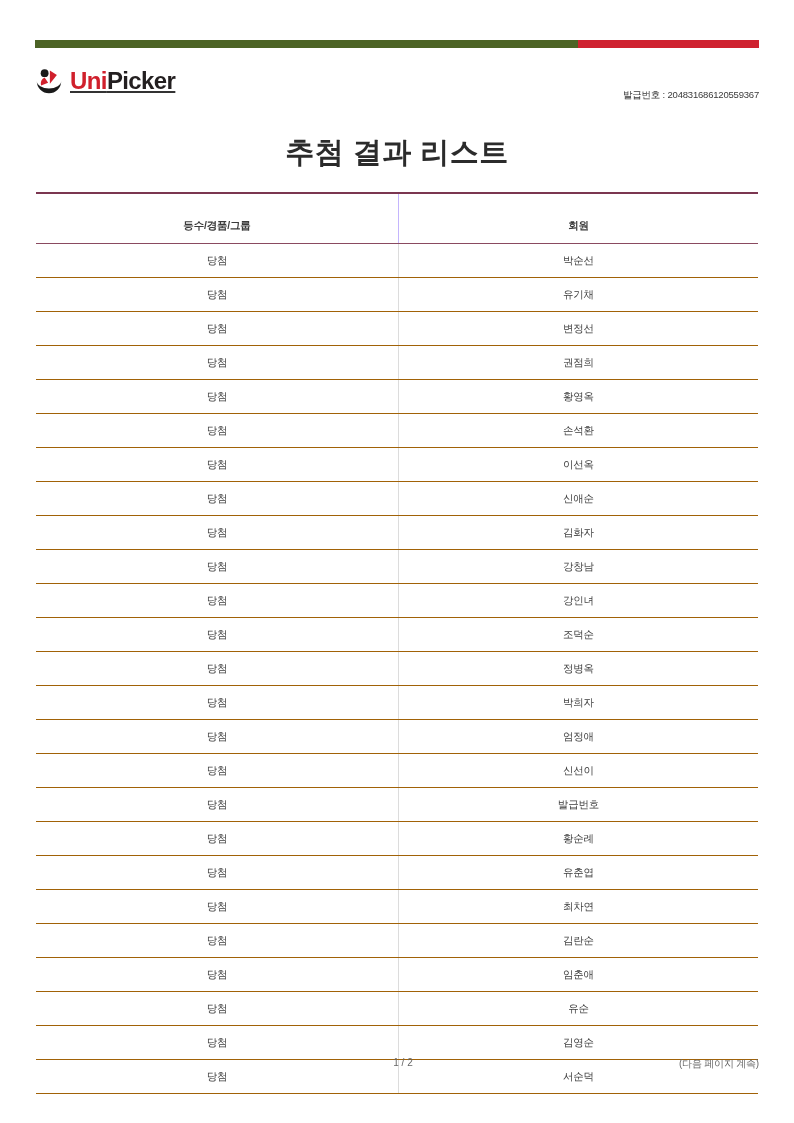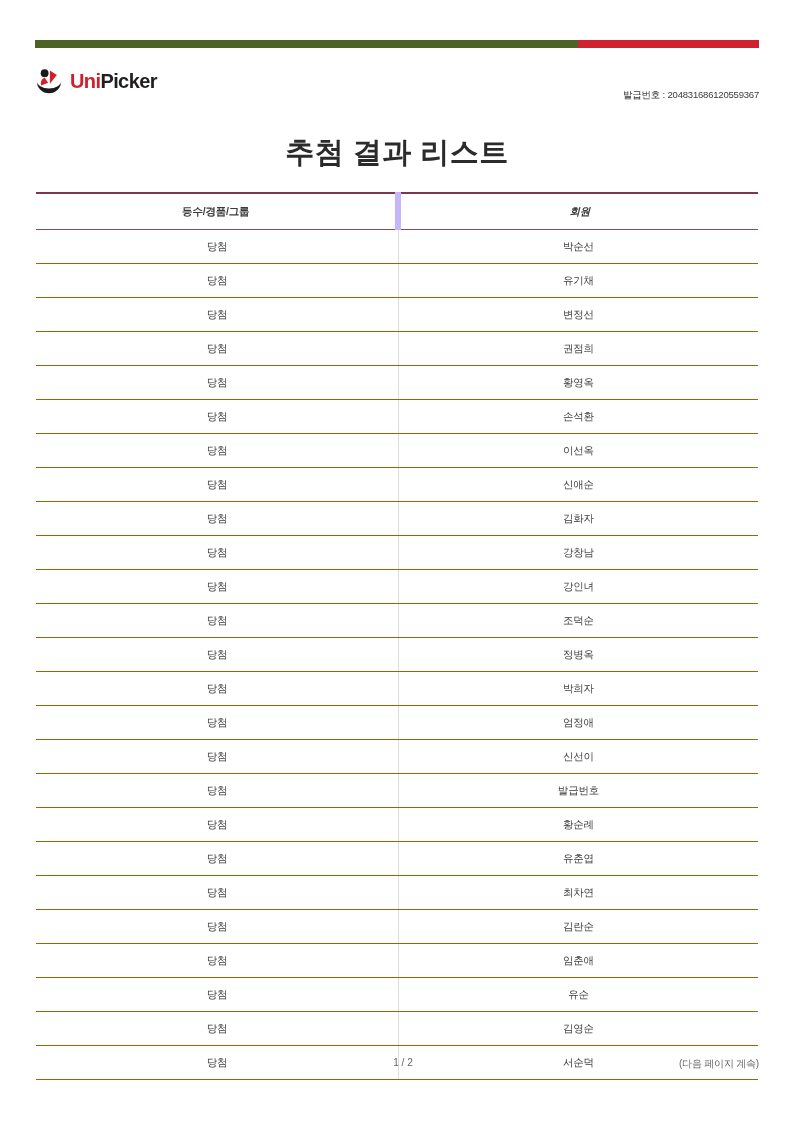--- a/index.html
+++ b/index.html
@@ -62,25 +62,26 @@
     align-items: center;
     gap: 7px;
   }
   .brand-mark {
     width: 28px;
     height: 28px;
     flex: 0 0 28px;
     position: relative;
   }
   .brand-text {
-    font-size: 20px;
+    font-size: 24px;
     font-weight: bold;
     letter-spacing: -0.6px;
     line-height: 1;
     white-space: nowrap;
+    text-decoration: underline;
   }
   .brand-text .uni { color: #d0202c; }
   .brand-text .picker { color: #231f20; }
 
   .issue-no {
     font-size: 9.5px;
     color: #3a3a3a;
     letter-spacing: -0.2px;
     white-space: nowrap;
     margin-top: 28px;
@@ -109,28 +110,27 @@
     table-layout: fixed;
   }
   .result-table col.c-rank { width: 50.2%; }
   .result-table col.c-member { width: 49.8%; }
 
   .result-table thead th {
     font-size: 10.5px;
     font-weight: bold;
     color: #3b3b3b;
     text-align: center;
-    padding: 11px 4px 10px;
+    padding: 25px 4px 10px;
     border-top: 2px solid #7b3650;
     border-bottom: 1.6px solid #8a4a60;
     letter-spacing: -0.2px;
   }
   .result-table thead th.col-divider {
-    border-left: 6px solid #c4b5fd;
-    font-style: italic;
+    border-left: 1px solid #c4b5fd;
   }
 
   .result-table tbody td {
     font-size: 10.5px;
     color: #3d3d3d;
     text-align: center;
     padding: 10px 4px 9px;
     border-bottom: 1px solid #a16207;
     letter-spacing: -0.2px;
     height: 12px;

